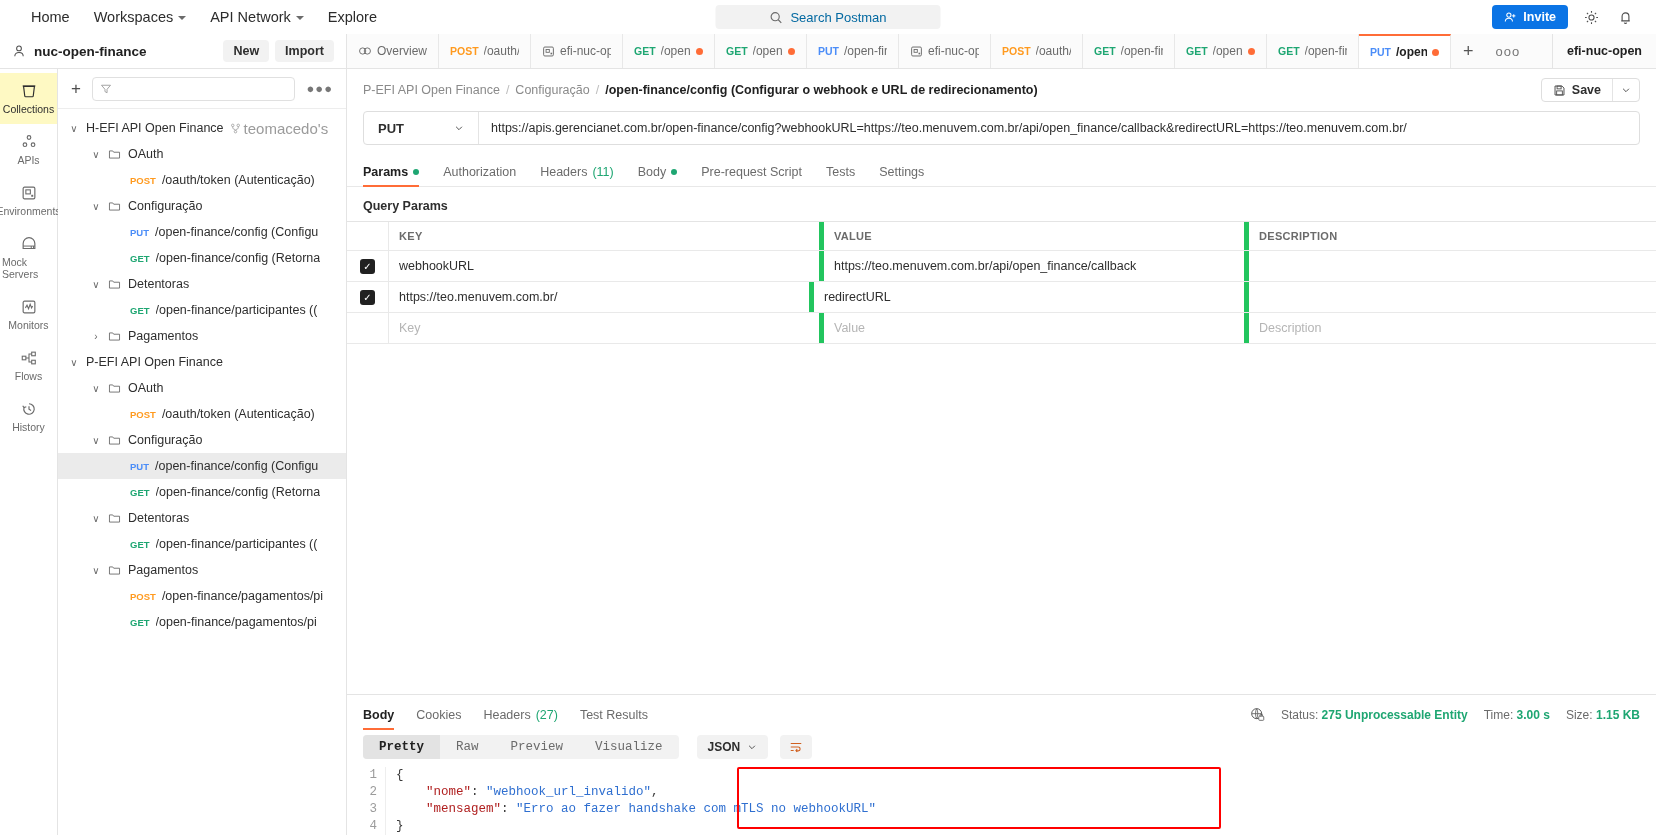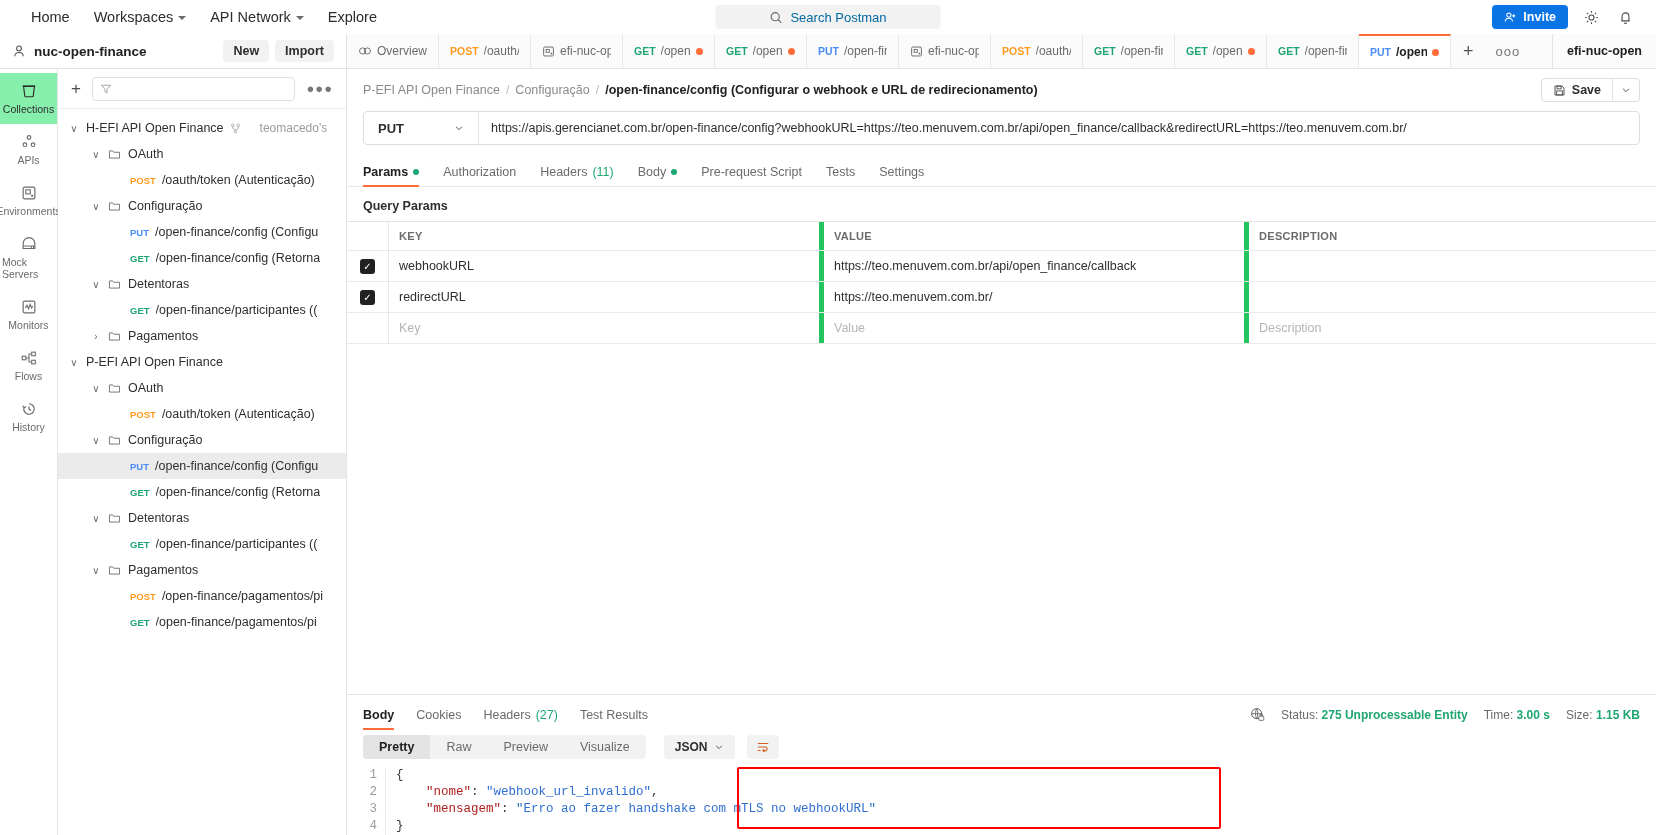--- a/index.html
+++ b/index.html
@@ -68,37 +68,37 @@
   .tab-add { display:flex; align-items:center; padding:0 12px; color:#555; font-size:18px; cursor:pointer;}
   .tab-more { display:flex; align-items:center; padding:0 10px; color:#777; font-size:13px; letter-spacing:1px; cursor:pointer;}
   .env-sel { margin-left:auto; display:flex; align-items:center; padding:0 14px; border-left:1px solid #e4e4e4; font-size:12.5px; font-weight:700; color:#212121; white-space:nowrap; overflow:hidden; cursor:pointer;}
 
   
   .main { flex:1; display:flex; min-height:0; }
 
   
   .rail { width:58px; flex:0 0 58px; border-right:1px solid #e4e4e4; background:#fff; padding-top:4px;}
   .rail-item { display:flex; flex-direction:column; align-items:center; gap:3px; padding:9px 2px 9px; color:#6b6b6b; font-size:10.5px; cursor:pointer;}
-  .rail-item.active { background:#86efac; color:#2e2e2e; }
+  .rail-item.active { background:#fef9c3; color:#2e2e2e; }
   .rail-ico { height:18px; display:flex; align-items:center; justify-content:center;}
 
   
   .sidebar { width:289px; flex:0 0 289px; border-right:1px solid #e4e4e4; display:flex; flex-direction:column; background:#fff;}
   .sb-toolbar { height:40px; flex:0 0 40px; display:flex; align-items:center; gap:8px; padding:0 10px; border-bottom:1px solid #ededed;}
   .sb-plus { font-size:17px; color:#4d4d4d; cursor:pointer; padding:0 3px;}
   .sb-filter { flex:1; height:24px; border:1px solid #e0e0e0; border-radius:4px; background:#fff; display:flex; align-items:center; padding:0 7px; color:#9b9b9b; cursor:text;}
   .sb-dots { color:#777; font-size:13px; letter-spacing:1px; cursor:pointer; padding:0 3px;}
   .tree { flex:1; overflow-y:auto; padding-top:6px; font-size:12.5px;}
   .node { display:flex; align-items:center; gap:6px; height:26px; padding-right:8px; white-space:nowrap; overflow:hidden; cursor:pointer;}
   .node.selected { background:#ebebeb; }
   .chev { width:12px; flex:0 0 12px; color:#6b6b6b; font-size:10px; display:flex; align-items:center; justify-content:center;}
   .folder-ico { width:14px; flex:0 0 14px; color:#6b6b6b; display:flex; align-items:center;}
   .node .meth { font-size:9.5px; font-weight:700; flex:0 0 auto; }
   .node .nm { overflow:hidden; text-overflow:clip; color:#2e2e2e;}
-  .node .sub { color:#9b9b9b; font-size:12px; display:flex; align-items:center; gap:19px;}
+  .node .sub { color:#9b9b9b; font-size:15px; display:flex; align-items:center; gap:3px;}
 
   
   .pane { flex:1; display:flex; flex-direction:column; min-width:0; background:#fff;}
   .crumbbar { height:42px; flex:0 0 42px; display:flex; align-items:center; padding:0 16px;}
   .crumbs { display:flex; align-items:center; gap:6px; font-size:12.5px; color:#8a8a8a; overflow:hidden; white-space:nowrap;}
   .crumbs .cur { color:#212121; font-weight:700;}
   .crumbs .sep { color:#bdbdbd; }
   .savegrp { margin-left:auto; display:flex; align-items:stretch; border:1px solid #dedede; border-radius:4px; overflow:hidden; background:#fff;}
   .save-btn { display:flex; align-items:center; gap:6px; padding:4px 11px; font-size:12.5px; font-weight:600; color:#2e2e2e; cursor:pointer;}
   .save-caret { display:flex; align-items:center; padding:0 8px; border-left:1px solid #e4e4e4; color:#555; cursor:pointer;}
@@ -130,21 +130,21 @@
 
   .spacer { flex:1; min-height:0; }
 
   
   .resp { flex:0 0 auto; border-top:1px solid #e4e4e4; display:flex; flex-direction:column;}
   .resptabs { height:34px; flex:0 0 34px; padding:0 16px; display:flex; align-items:flex-end; gap:22px;}
   .meta { margin-left:auto; display:flex; align-items:center; gap:16px; font-size:12px; color:#6b6b6b; padding-bottom:7px;}
   .meta .ok { color:#1ea672; font-weight:600;}
   .bodybar { padding:6px 16px 0; display:flex; align-items:center; gap:4px;}
   .seg { display:flex; background:#f2f2f2; border-radius:4px; overflow:hidden;}
-  .seg .s { padding:5px 16px; font-size:12.5px; color:#6b6b6b; cursor:pointer;}
+  .seg .s { padding:5px 16px; font-size:12.5px; color:#6b6b6b; cursor:pointer;font-family:Liberation Mono, monospace;}
   .seg .s.on { background:#e3e3e3; color:#212121; font-weight:600;}
   .fmt { display:flex; align-items:center; gap:7px; background:#f2f2f2; border-radius:4px; padding:5px 11px; margin-left:14px; font-size:12px; font-weight:700; color:#2e2e2e; cursor:pointer;}
   .wrapbtn { background:#f2f2f2; border-radius:4px; padding:5px 9px; margin-left:8px; cursor:pointer; display:flex; align-items:center;}
 
   .code-wrap { position:relative; margin-top:8px; padding-left:16px; }
   .annot { position:absolute; left:390px; top:0px; width:484px; height:62px; border:2px solid #ff0000; border-radius:2px; pointer-events:none;}
   .code { display:flex; font-family:"Liberation Mono", monospace; font-size:12.5px; line-height:17px;}
   .gutter { width:22px; flex:0 0 22px; text-align:right; color:#9b9b9b; padding-right:8px;}
   .codelines { flex:1; padding-left:10px; border-left:1px solid #eeeeee;}
   .ln { white-space:pre; }
@@ -602,22 +602,22 @@
                 <div class="cb">✓</div>
               </div>
               <div class="tcell c-key">webhookURL</div>
               <div class="tcell c-val">https://teo.menuvem.com.br/api/open_finance/callback</div>
               <div class="tcell c-desc"></div>
             </div>
             <div class="trow">
               <div class="tchk">
                 <div class="cb">✓</div>
               </div>
+              <div class="tcell c-val">https://teo.menuvem.com.br/</div>
               <div class="tcell c-key">redirectURL</div>
-              <div class="tcell c-val">https://teo.menuvem.com.br/</div>
               <div class="tcell c-desc"></div>
             </div>
           </div>
         <div class="trow">
           <div class="tchk"></div>
           <div class="tcell c-key ph">Key</div>
           <div class="tcell c-val ph">Value</div>
           <div class="tcell c-desc ph">Description</div>
         </div>
       </div>

